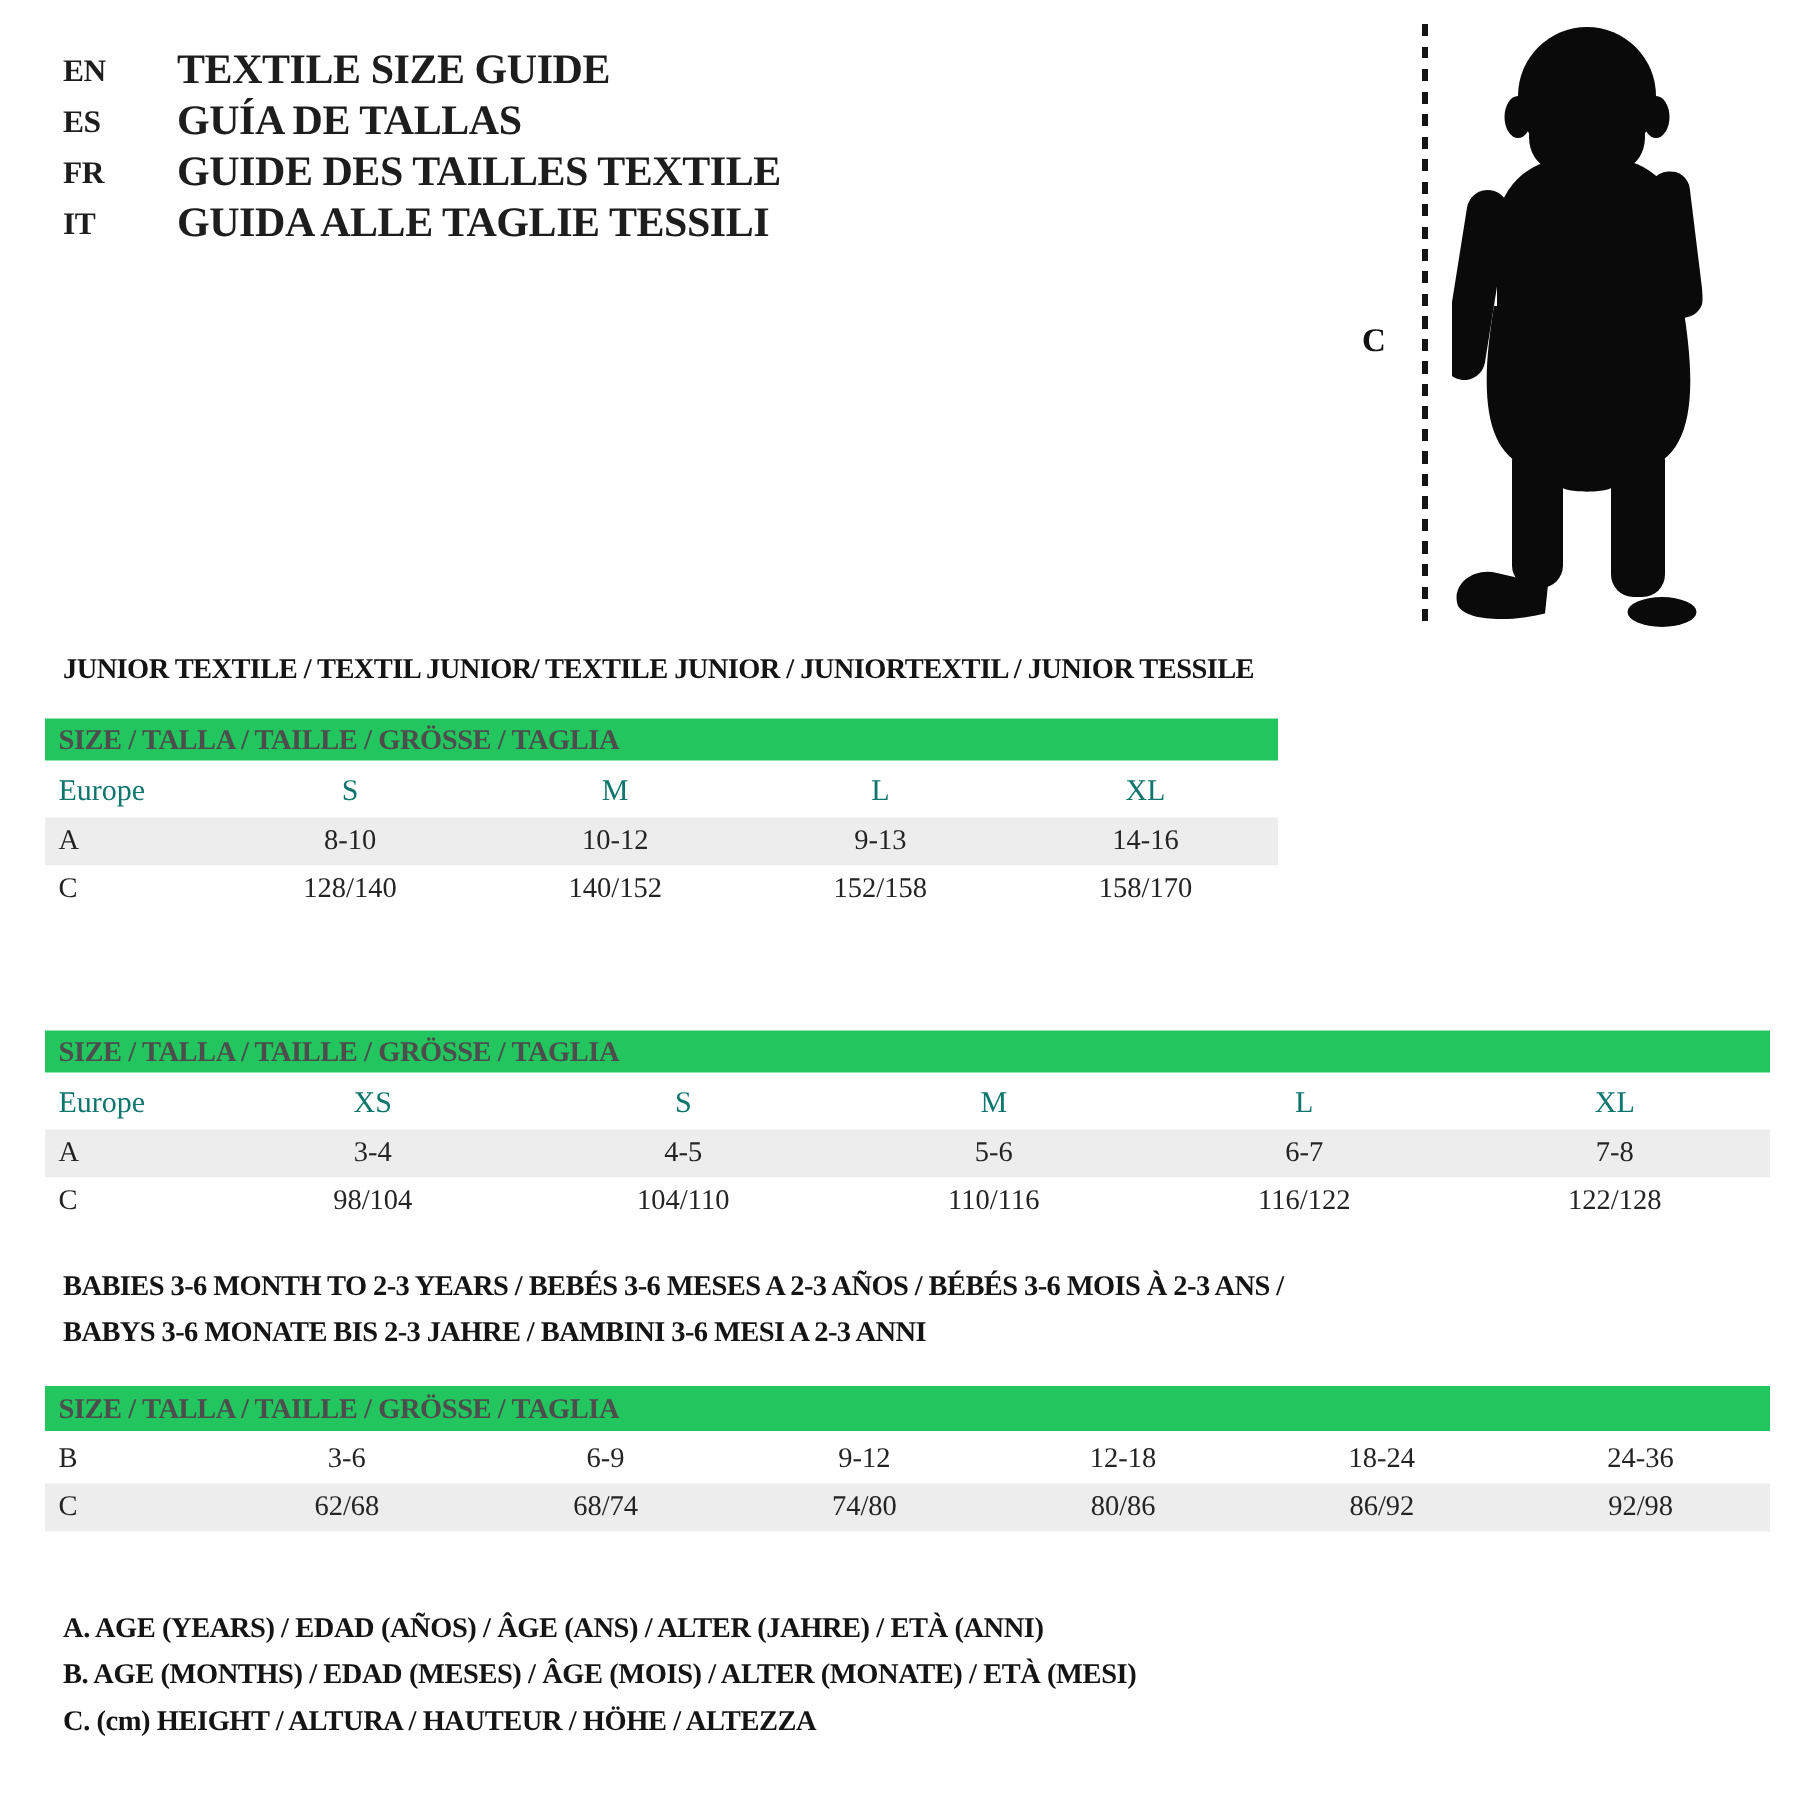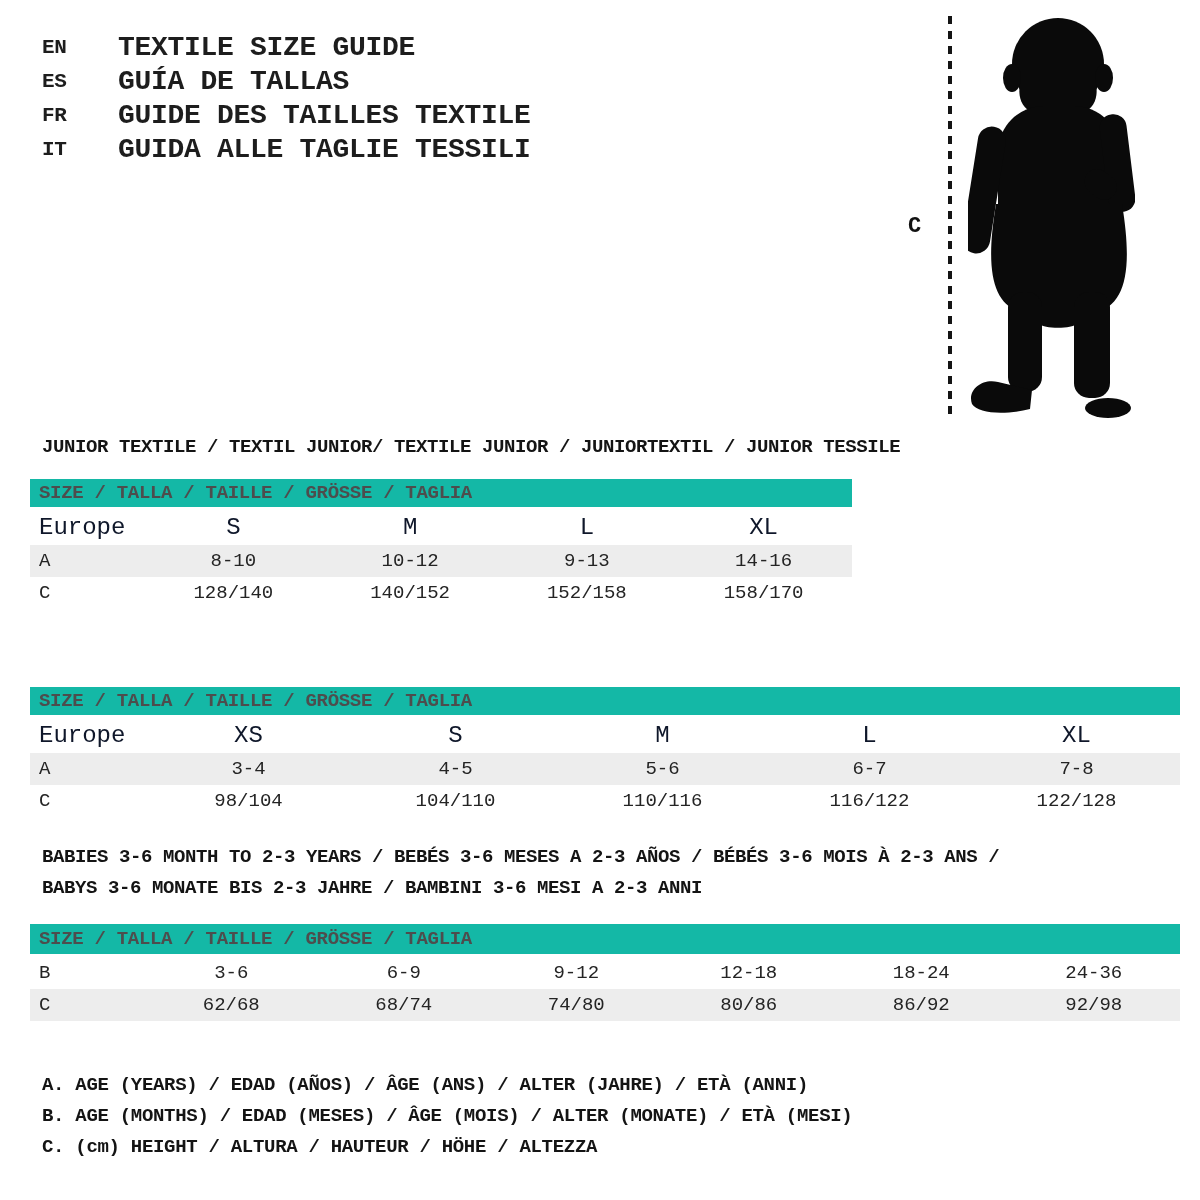--- a/index.html
+++ b/index.html
@@ -1,17 +1,17 @@
 <!DOCTYPE html>
 <html><head>
 <meta charset="utf-8">
 <style>
   html,body{margin:0;padding:0;background:#fff;}
   .canvas{position:relative;width:1200px;height:1200px;background:#ffffff;
-          font-family:Liberation Mono, monospace;color:#1d1d1d;overflow:hidden;}
+          font-family:Liberation Serif, serif;color:#1d1d1d;overflow:hidden;}
 
   
   .lang-block{position:absolute;left:42px;top:30px;}
   .lang-row{display:flex;height:34px;align-items:center;}
   .lang-code{width:76px;font-weight:bold;font-size:21px;letter-spacing:-0.3px;}
   .lang-label{font-weight:bold;font-size:28px;letter-spacing:-0.3px;white-space:nowrap;}
 
   
   .measure-line{position:absolute;left:948px;top:16px;width:4px;height:400px;
     background:repeating-linear-gradient(to bottom,#141414 0 8px,transparent 8px 15px);}
@@ -20,25 +20,25 @@
   .silhouette path,.silhouette rect,.silhouette ellipse,.silhouette circle{fill:#0a0a0a;}
 
   
   .section-title{position:absolute;left:42px;font-weight:bold;font-size:19px;
     letter-spacing:-0.4px;color:#141414;white-space:nowrap;}
   .section-title .sub{font-size:13px;vertical-align:-4px;}
   .title-2line{line-height:31px;}
 
   
   .size-table{position:absolute;left:30px;}
-  .size-bar{background:#14b8a6;height:28px;line-height:29px;padding-left:9px;
+  .size-bar{background:#22c55e;height:28px;line-height:29px;padding-left:9px;
     font-weight:bold;font-size:19px;color:#4d4d4d;letter-spacing:-0.3px;margin-bottom:3px;}
   .trow{display:flex;align-items:center;height:32px;font-size:19px;color:#242424;background:#fff;}
   .trow.shaded{background:#ededed;}
-  .trow.header{height:35px;font-size:24px;color:#0f172a;}
+  .trow.header{height:35px;font-size:20px;color:#0f766e;}
   .cell-label{width:115px;padding-left:9px;box-sizing:border-box;text-align:left;}
   .cell{flex:1;text-align:center;}
 
   
   .legend{position:absolute;left:42px;top:1070px;}
   .legend-line{font-weight:bold;font-size:19px;line-height:31px;letter-spacing:-0.3px;color:#141414;}
 </style>
 </head>
 <body>
 

